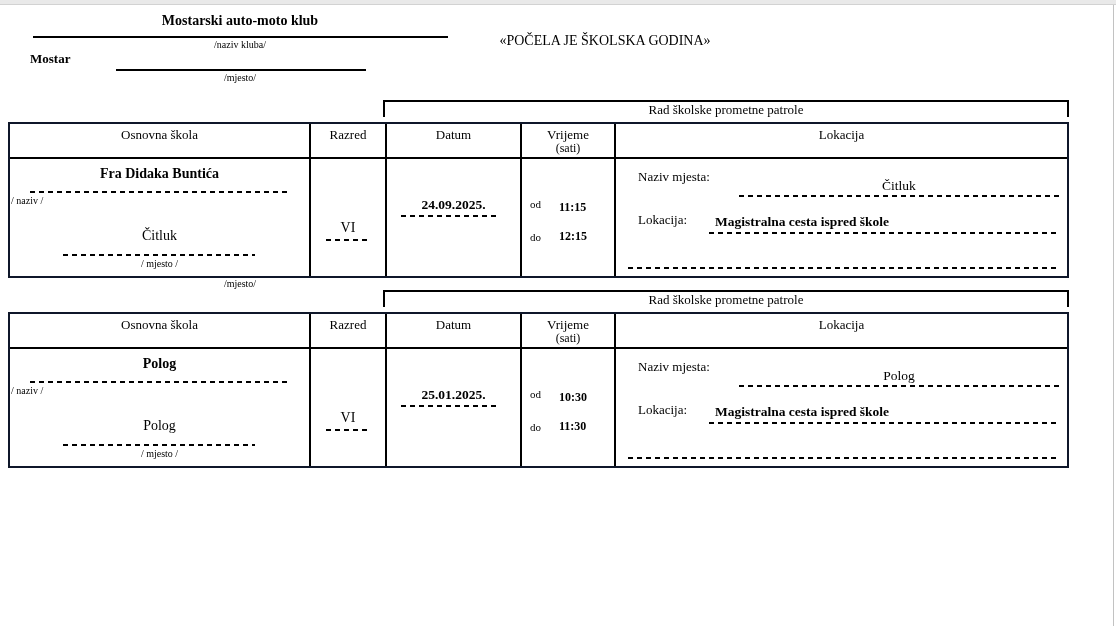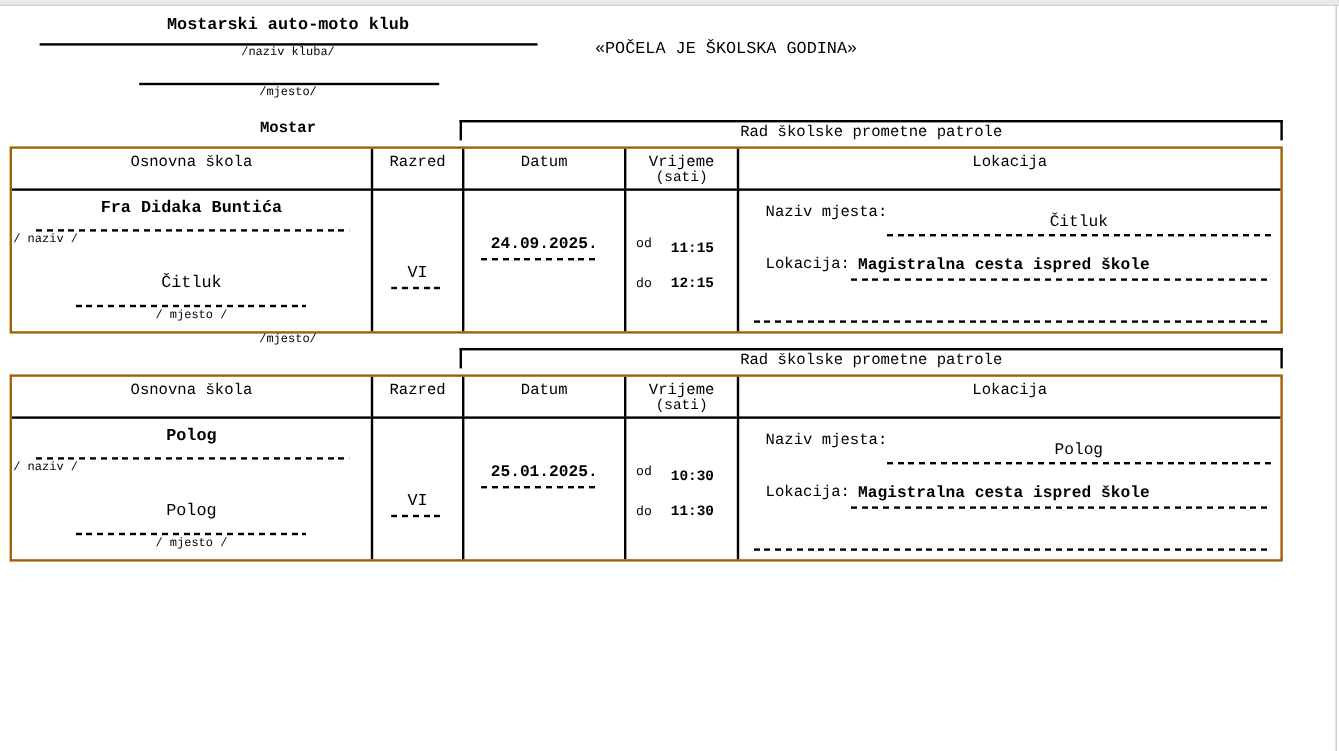--- a/index.html
+++ b/index.html
@@ -1,51 +1,51 @@
 <!DOCTYPE html>
 <html><head>
 <meta charset="utf-8">
 <style>
   html,body{margin:0;padding:0;}
   #page{
     position:relative;
     width:1116px;height:626px;
     background:#ffffff;
     overflow:hidden;
-    font-family:Liberation Mono, monospace;
+    font-family:Liberation Serif, serif;
     color:#000;
   }
   .topband{position:absolute;left:0;top:0;width:1116px;height:5px;background:#e9e9e9;border-bottom:1px solid #d2d2d2;box-sizing:border-box;}
   .rightedge{position:absolute;top:5px;right:2px;width:1px;height:621px;background:#c2c2c2;}
 
   
   .club-name{position:absolute;left:30px;top:13px;width:420px;text-align:center;font-weight:bold;font-size:14px;}
   .uline1{position:absolute;left:33px;top:36px;width:415px;height:2px;background:#000;}
   .club-cap1{position:absolute;left:30px;top:39px;width:420px;text-align:center;font-size:10px;}
-  .club-place{position:absolute;left:30px;top:51px;width:420px;text-align:center;font-weight:bold;font-size:13px;margin-top:48px;}
+  .club-place{position:absolute;left:30px;top:51px;width:420px;font-weight:bold;font-size:13px;}
   .uline2{position:absolute;left:116px;top:69px;width:250px;height:2px;background:#000;}
   .club-cap2{position:absolute;left:30px;top:72px;width:420px;text-align:center;font-size:10px;}
 
   .titles{position:absolute;left:450px;top:33px;width:310px;text-align:center;}
   .title1{font-size:14px;line-height:16px;}
   .title2{font-size:13px;line-height:16px;}
   .title3{font-size:14px;line-height:16px;font-weight:bold;}
 
   
   .ptable{position:absolute;left:8px;width:1061px;}
   .radbox{
     position:absolute;left:375px;top:0;width:686px;height:17px;
     border:2px solid #000;border-bottom:none;box-sizing:border-box;
     display:flex;align-items:center;justify-content:center;font-size:13px;
   }
   .tgrid{
     position:absolute;left:0;top:22px;width:1061px;
     display:grid;grid-template-columns:299px 76px 135px 94px 1fr;
     grid-template-rows:33px 119px;
-    border:2px solid #a16207;box-sizing:border-box;
+    border:2px solid #0f172a;box-sizing:border-box;
   }
   .cell{box-sizing:border-box;position:relative;}
   .bl{border-left:2px solid #000;}
   .bt{border-top:2px solid #000;}
   .hcell{display:flex;flex-direction:column;align-items:center;padding-top:3px;font-size:13px;line-height:15px;}
   .hsub{font-size:12px;line-height:13px;}
 
   .dash{position:absolute;height:2px;background:repeating-linear-gradient(to right,#000 0px,#000 5px,transparent 5px,transparent 9px);}
 
   .s-name{position:absolute;top:7px;left:0;width:100%;text-align:center;font-weight:bold;font-size:14px;}

